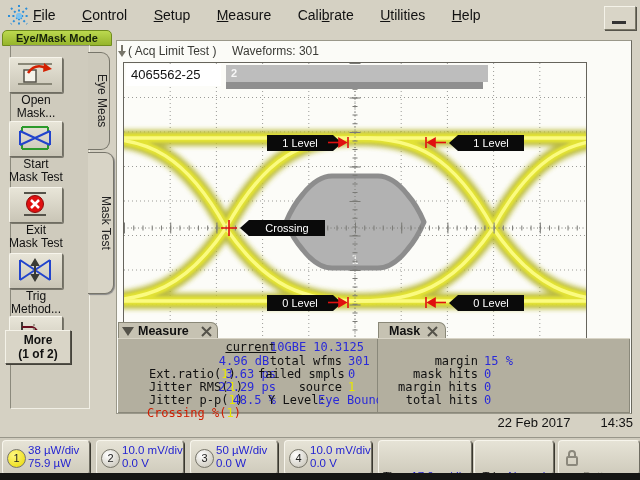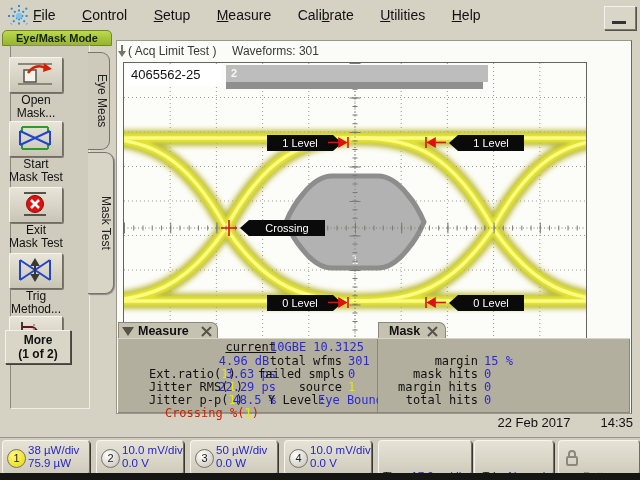--- a/index.html
+++ b/index.html
@@ -303,21 +303,21 @@
   <div class="prow" style="left:2px;top:29px;width:90px;text-align:right">
     <span class="lbl">Jitter RMS(</span><span class="chan">1</span><span class="lbl">)</span>
   </div>
   <div class="prow val" style="left:94px;top:29px;width:64px;text-align:right">3.63 ps</div>
 
   <div class="prow" style="left:2px;top:42px;width:90px;text-align:right">
     <span class="lbl">Jitter p-p(</span><span class="chan">1</span><span class="lbl">)</span>
   </div>
   <div class="prow val" style="left:94px;top:42px;width:64px;text-align:right">22.29 ps</div>
 
-  <div class="prow" style="left:18px;top:55px;width:90px;text-align:left">
+  <div class="prow" style="left:0;top:55px;width:90px;text-align:left">
     <span class="red">Crossing %(</span><span class="chan">1</span><span class="red">)</span>
   </div>
   <div class="prow val" style="left:94px;top:55px;width:64px;text-align:right">48.5 %</div>
 
   <div class="prow val" style="left:152px;top:2px">10GBE 10.3125</div>
   <div class="prow lbl" style="left:140px;top:16px;width:84px;text-align:right">total wfms</div>
   <div class="prow val" style="left:230px;top:16px">301</div>
   <div class="prow lbl" style="left:140px;top:29px;width:84px;text-align:right">failed smpls</div>
   <div class="prow val" style="left:230px;top:29px">0</div>
   <div class="prow lbl" style="left:140px;top:42px;width:84px;text-align:right">source</div>

